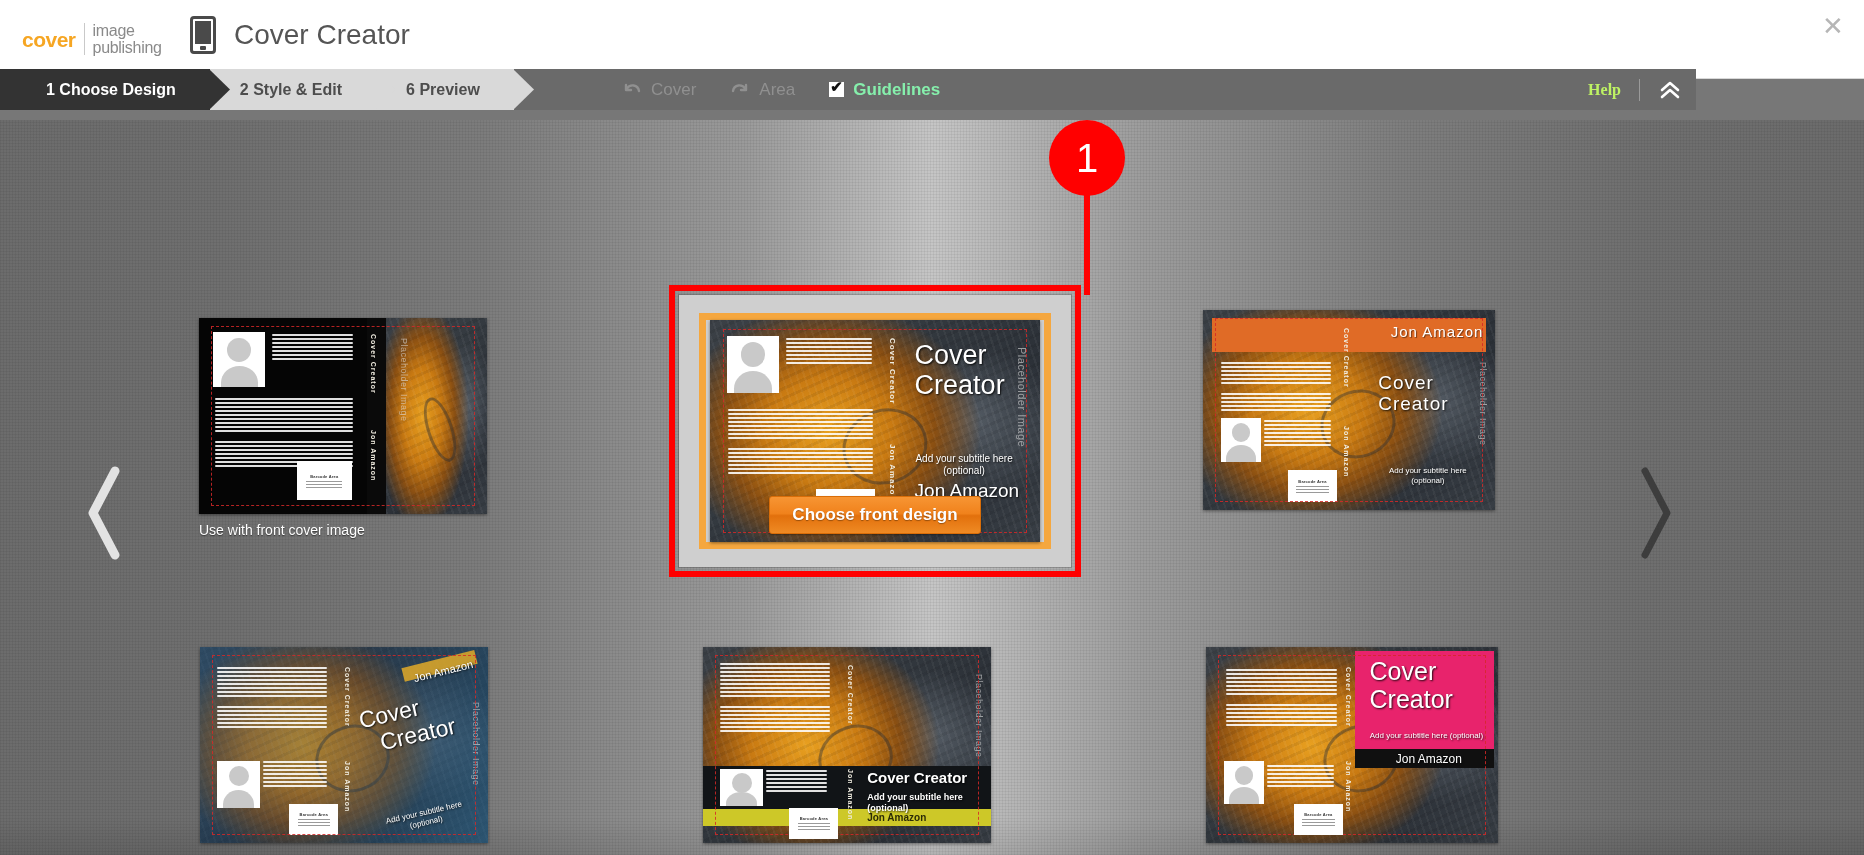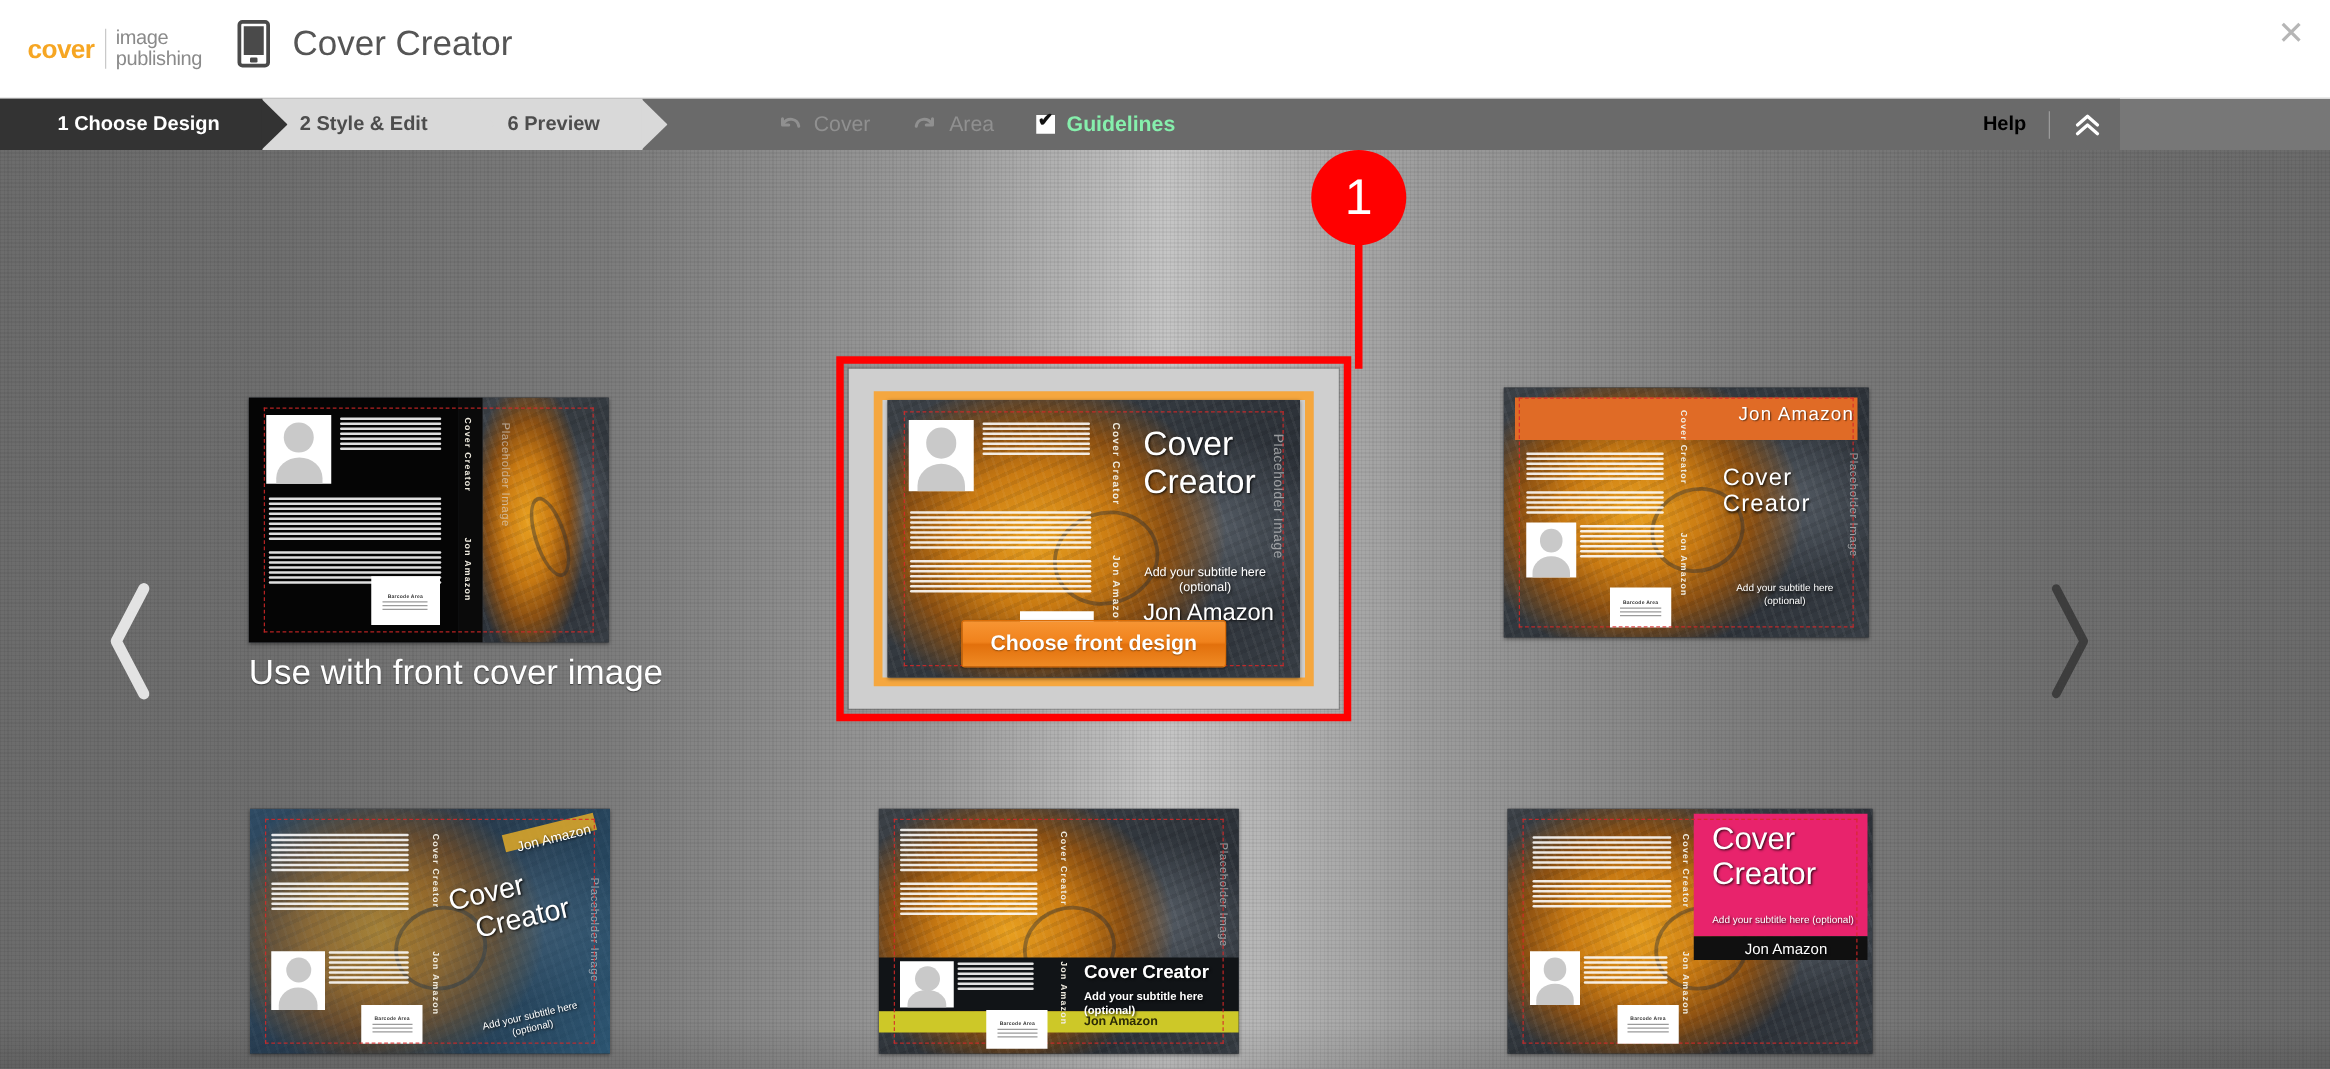--- a/index.html
+++ b/index.html
@@ -48,21 +48,21 @@
   }
   .close-x {
     position: absolute; right: 18px; top: 14px;
     width: 26px; height: 26px; cursor: pointer;
     color: #b6b6b6; font-size: 26px; line-height: 24px; text-align: center;
     font-family: "Liberation Sans", sans-serif;
   }
 
   
   .toolbar {
-    position: absolute; left: 0; top: 79px; width: 1696px; height: 41px;
+    position: absolute; left: 0; top: 69px; width: 1696px; height: 41px;
     background: #6a6a6a;
   }
   .steps { position: absolute; left: 0; top: 0; height: 41px; display: flex; }
   .step {
     position: relative; height: 41px; display: flex; align-items: center;
     padding: 0 34px 0 30px; font-size: 16px; font-weight: bold;
     white-space: nowrap;
   }
   .step.active { background: #333333; color: #ffffff; padding-left: 46px; }
   .step.inactive { background: #d9d9d9; color: #4d4d4d; }
@@ -86,21 +86,21 @@
     position: relative; display: inline-block;
   }
   .chk::after {
     content: "✔"; position: absolute; left: 1px; top: -4px;
     font-size: 15px; color: #111; line-height: 18px;
   }
   .toolbar-right {
     position: absolute; right: 14px; top: 0; height: 41px;
     display: flex; align-items: center; gap: 18px;
   }
-  .help-link { font-size: 16px; color: #000000; font-weight: bold; }
+  .help-link { font-size: 16px; color: #bef264; font-weight: bold; font-family: Liberation Serif, serif; }
   .vline { width: 1px; height: 22px; background: #9a9a9a; }
   .collapse-ico { width: 24px; height: 20px; }
 
   
   .stage {
     position: absolute; left: 0; top: 120px; width: 1864px; height: 735px;
     background:
       linear-gradient(to right,
         #6c6c6c 0%, #6f6f6f 12%, #7c7c7c 26%, #9a9a9a 40%,
         #c5c5c5 50%, #9d9d9d 61%, #7e7e7e 75%, #6f6f6f 88%, #6b6b6b 100%);
@@ -133,21 +133,21 @@
   .card {
     position: absolute; cursor: pointer;
   }
   .cover {
     position: relative; width: 100%; height: 100%;
     background: #2f3338; overflow: hidden;
     box-shadow: 0 1px 3px rgba(0,0,0,.45);
   }
   .caption {
     position: absolute; left: 0; top: 100%; margin-top: 8px;
-    font-size: 28px; color: #ffffff; white-space: nowrap;
+    font-size: 14px; color: #ffffff; white-space: nowrap;
     text-shadow: 0 1px 1px rgba(0,0,0,.5);
   }
 
   
   .grunge {
     position: absolute; inset: 0;
     background:
       radial-gradient(ellipse 46% 58% at 36% 50%, #e8a020 0%, #c97a12 42%, #8a4f12 70%, rgba(90,60,20,0) 100%),
       radial-gradient(ellipse 40% 46% at 78% 46%, rgba(120,130,140,.55) 0%, rgba(60,66,74,0) 75%),
       linear-gradient(135deg, #3b4046 0%, #343a40 35%, #2b3037 70%, #383e45 100%);

